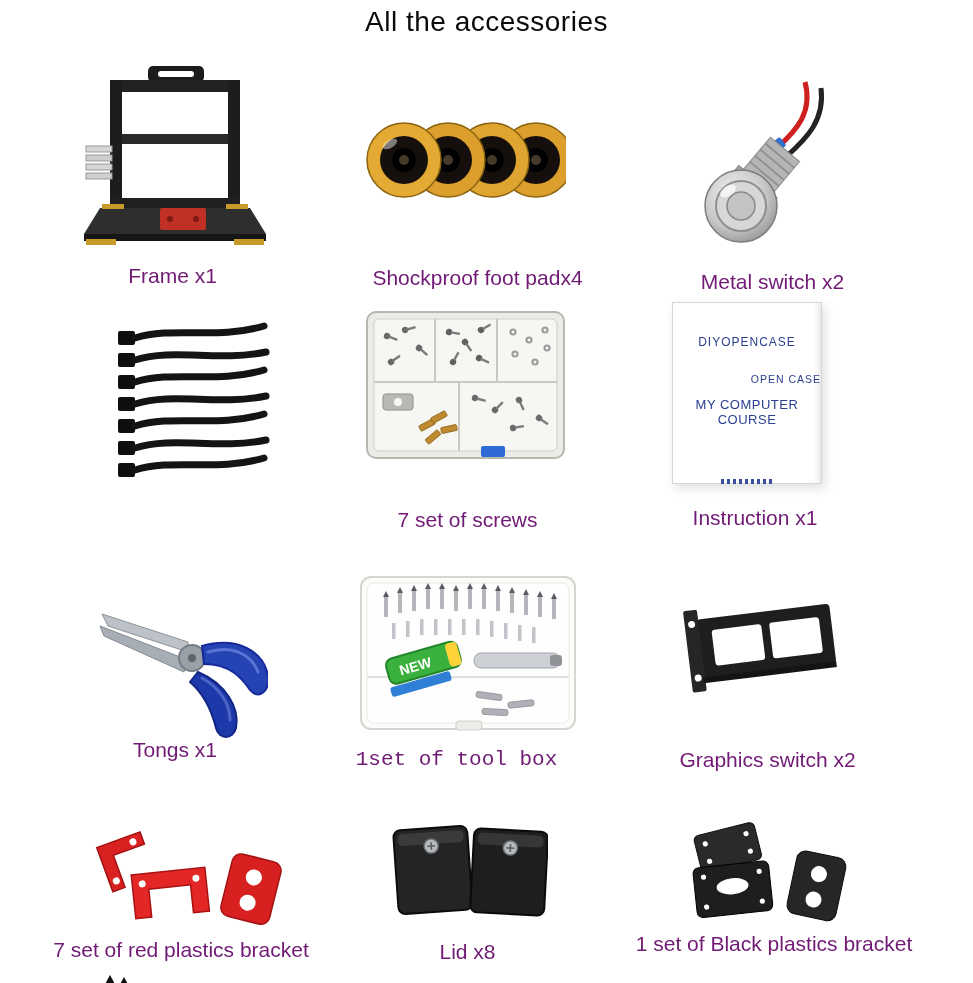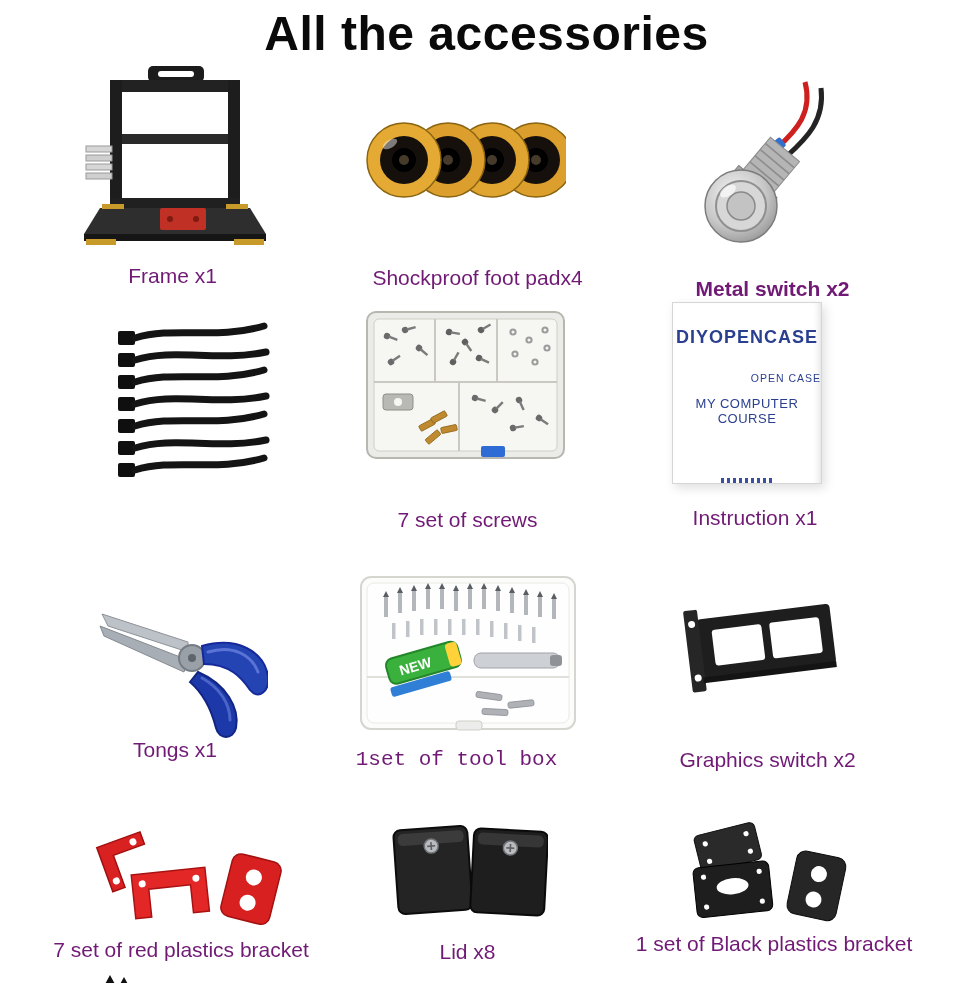--- a/index.html
+++ b/index.html
@@ -6,39 +6,39 @@
   .canvas{
     position:relative;
     width:973px;height:983px;
     background:#ffffff;
     font-family:"Liberation Sans", sans-serif;
     overflow:hidden;
   }
   .page-title{
     position:absolute;left:0;right:0;top:6px;
     text-align:center;
-    font-size:48px;font-weight:700;color:#0a0a0a;
+    font-size:28px;font-weight:400;color:#0a0a0a;
     letter-spacing:0.5px;
   }
   .fig{position:absolute;}
   .fig svg{width:100%;height:100%;display:block;}
   .label{
     position:absolute;
     font-size:21px;color:#701a75;
     text-align:center;white-space:nowrap;
   }
   
   .booklet{
     position:absolute;left:672px;top:302px;width:150px;height:182px;
     background:#fff;
     border:1px solid #d6d6d6;
     box-shadow:3px 4px 10px rgba(0,0,0,.13), inset -7px 0 9px -7px rgba(0,0,0,.18);
     box-sizing:border-box;
   }
-  .bk1{margin-top:24px;text-align:center;color:#2a3f8f;font-weight:bold;font-size:18px;letter-spacing:1px;}
+  .bk1{margin-top:32px;text-align:center;color:#2a3f8f;font-weight:normal;font-size:12px;letter-spacing:1px;}
   .bk2{margin-top:24px;text-align:right;color:#2a3f8f;font-size:10.5px;letter-spacing:1px;}
   .bk3{margin-top:12px;text-align:center;color:#2a3f8f;font-size:13px;letter-spacing:0.5px;}
   .bk4{
     margin:52px auto 0;width:52px;height:5px;
     background:repeating-linear-gradient(90deg,#3a4f9f 0 3px,transparent 3px 6px);
   }
   .crop-fragment{position:absolute;left:102px;top:972px;width:28px;height:11px;overflow:hidden;}
 </style>
 </head>
 <body>
@@ -123,21 +123,21 @@
         <line x1="78" y1="82" x2="116" y2="82" stroke="#8c8c8c" stroke-width="1.6"></line>
         <line x1="78" y1="90" x2="116" y2="90" stroke="#8c8c8c" stroke-width="1.6"></line>
         <rect x="72" y="100" width="50" height="12" fill="#a3a3a3" stroke="#848484"></rect>
       </g>
       <circle cx="86" cy="128" r="36" fill="url(#swface)" stroke="#7c7c7c" stroke-width="1.5"></circle>
       <circle cx="86" cy="128" r="25" fill="#d7d7d7" stroke="#909090" stroke-width="2"></circle>
       <circle cx="86" cy="128" r="14" fill="#c3c3c3" stroke="#8a8a8a" stroke-width="1.5"></circle>
       <ellipse cx="73" cy="113" rx="9" ry="5" fill="#ffffff" opacity="0.7" transform="rotate(-35 73 113)"></ellipse>
     </svg>
   </div>
-  <div class="label" style="left:640px;top:277px;width:265px;font-weight:bold;">Metal switch x2</div>
+  <div class="label" style="left:640px;top:270px;width:265px;">Metal switch x2</div>
 
   <div class="fig" style="left:104px;top:322px;width:170px;height:168px;">
     <svg viewBox="0 0 170 168">
       <g>
         <rect x="14" y="9" width="17" height="14" rx="2" fill="#0f0f0f"></rect>
         <path d="M31,16 C70,4 112,18 160,4" stroke="#141414" stroke-width="7" fill="none" stroke-linecap="round"></path>
       </g>
       <g>
         <rect x="14" y="31" width="17" height="14" rx="2" fill="#0f0f0f"></rect>
         <path d="M31,38 C70,26 112,40 162,30" stroke="#141414" stroke-width="7" fill="none" stroke-linecap="round"></path>

